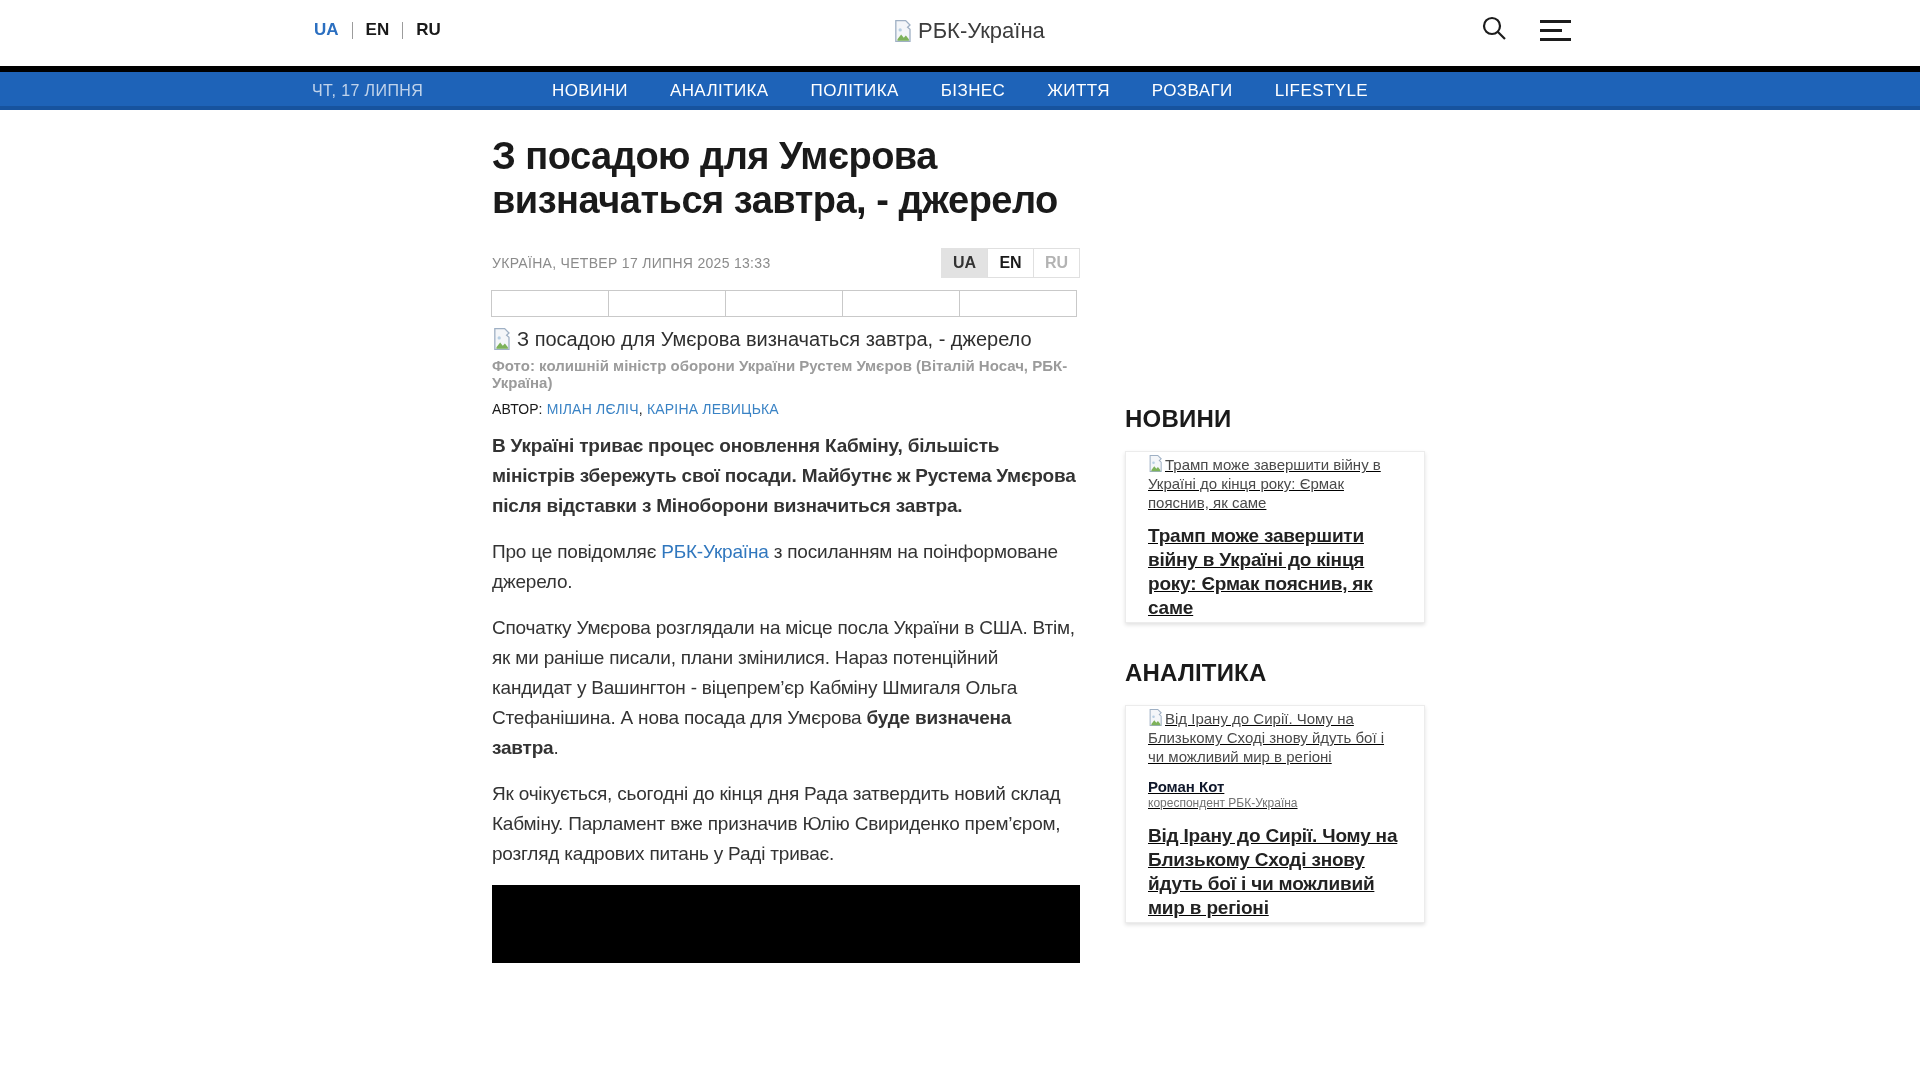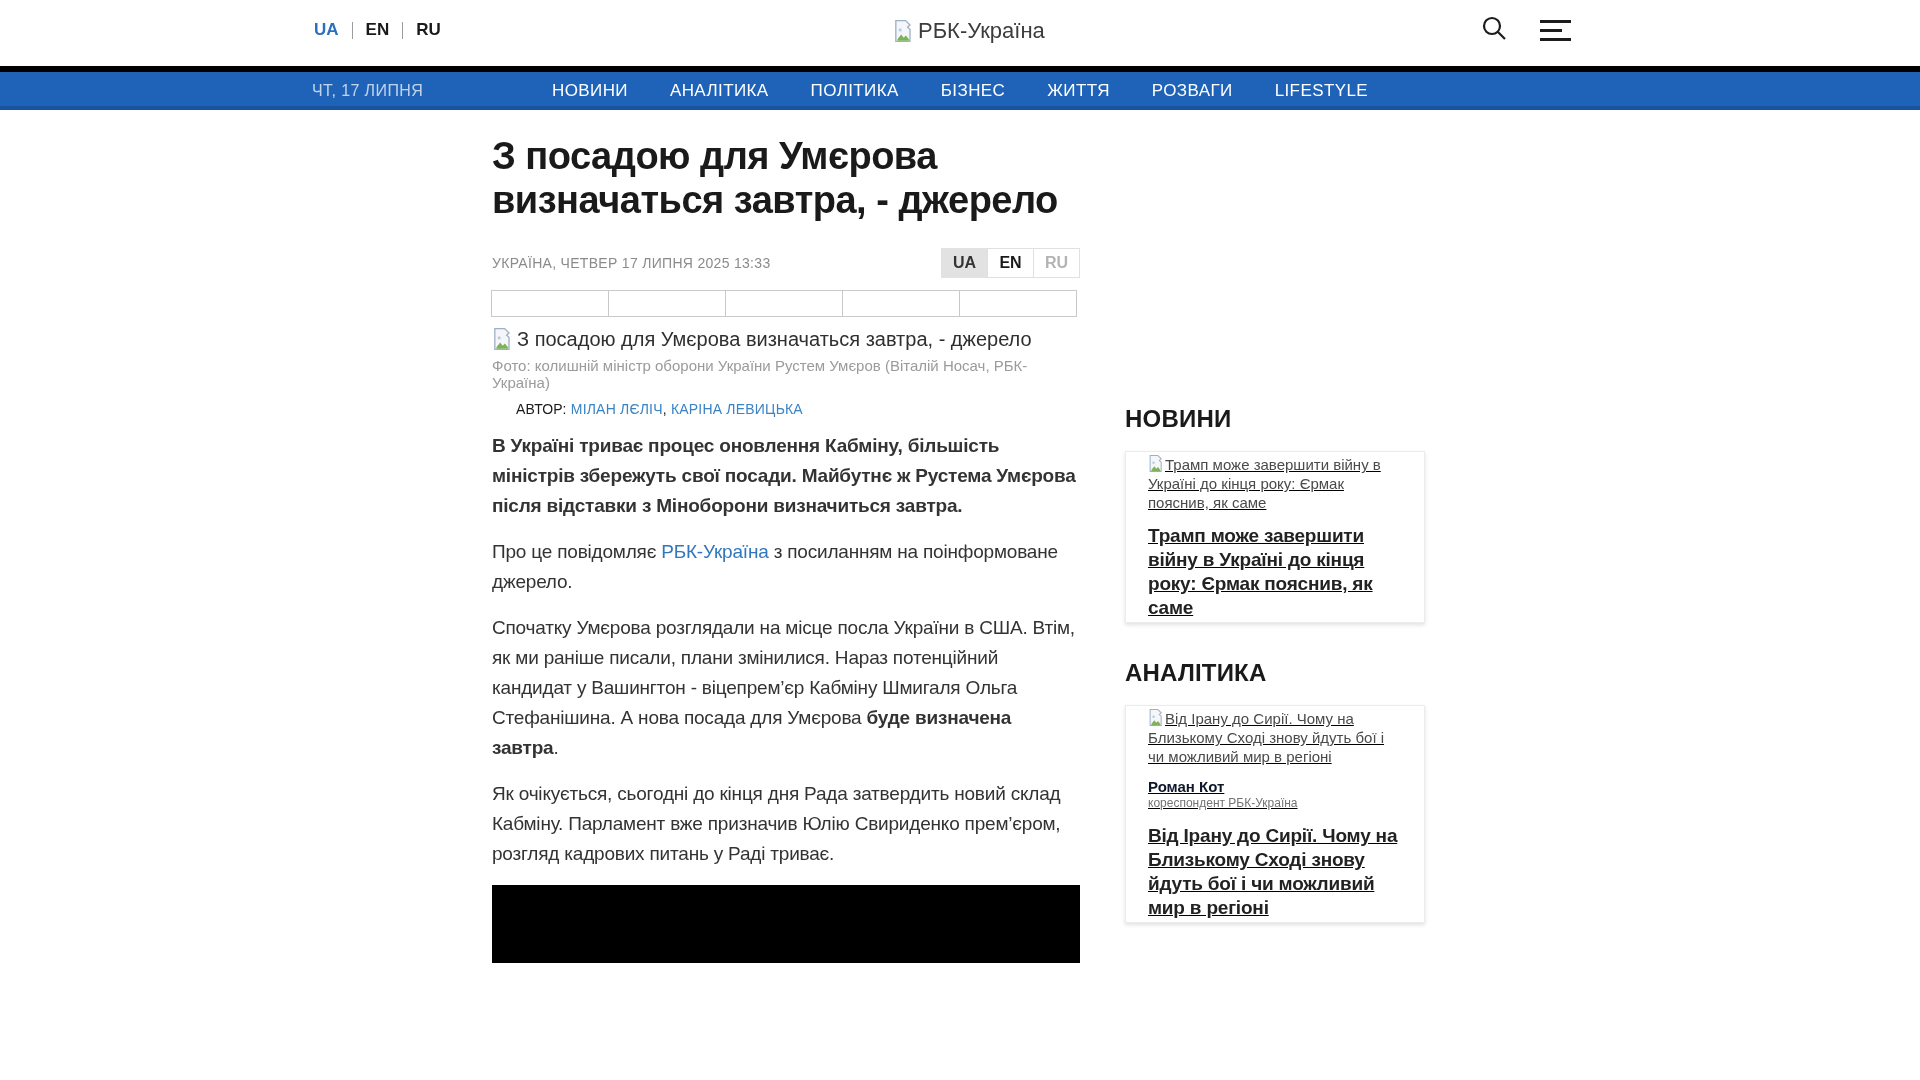--- a/index.html
+++ b/index.html
@@ -47,23 +47,23 @@
               font-size:16px; font-weight:bold; cursor:pointer; background:#fff;
               border:1px solid #e0e0e0; margin-left:-1px; color:#1a1a1a; }
   .lang-tab.active { background:#e2e2e2; border-color:#e2e2e2; color:#333; }
   .lang-tab.dim { color:#b3b3b3; }
 
   .share-row { margin-top:12px; display:flex; }
   .share-box { width:118px; height:27px; border:1px solid #c9c9c9; margin-left:-1px; background:#fff; cursor:pointer; }
 
   .figure-alt { margin-top:10px; display:flex; align-items:center; gap:3px;
                 font-size:20px; color:#2f2f2f; }
-  .caption { margin-top:6px; font-size:15px; color:#9b9b9b; }
-
-  .author-row { margin-top:10px; font-size:14px; color:#1a1a1a; letter-spacing:.2px;margin-left:24px; }
+  .caption { margin-top:6px; font-size:15px; color:#9b9b9b;font-weight:bold; }
+
+  .author-row { margin-top:10px; font-size:14px; color:#1a1a1a; letter-spacing:.2px; }
   .author-link { color:#3a83c5; text-decoration:none; cursor:pointer; }
 
   .article-col p { font-size:19px; line-height:30px; color:#333; letter-spacing:-.2px; }
   p.lead { margin-top:14px; font-weight:bold; }
   p.body-p { margin-top:16px; }
   .inline-link { color:#3077be; cursor:pointer; }
   .bold { font-weight:bold; }
 
   .video-box { margin-top:16px; width:588px; height:78px; background:#000; cursor:pointer; }
 

